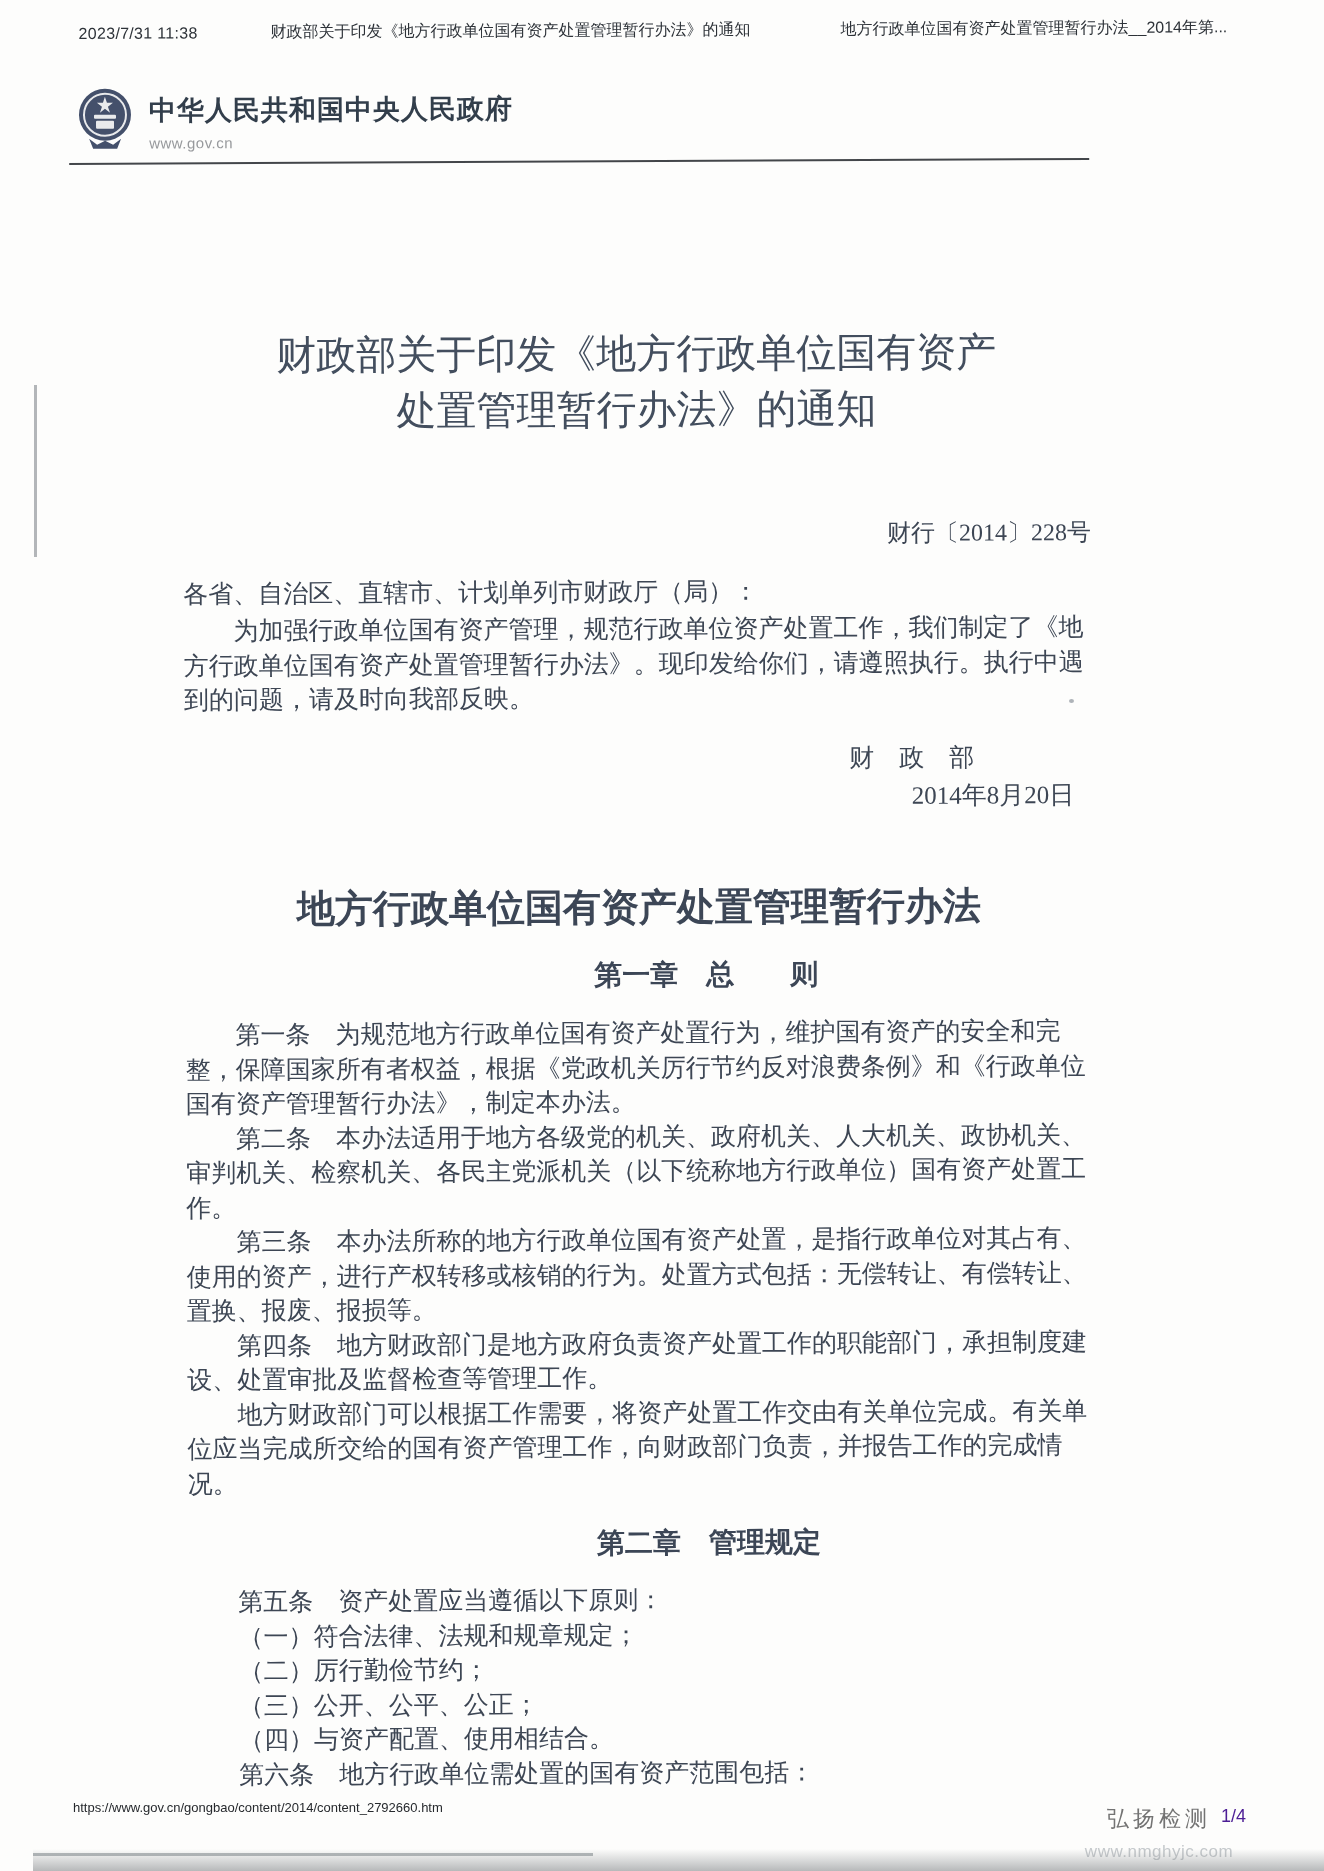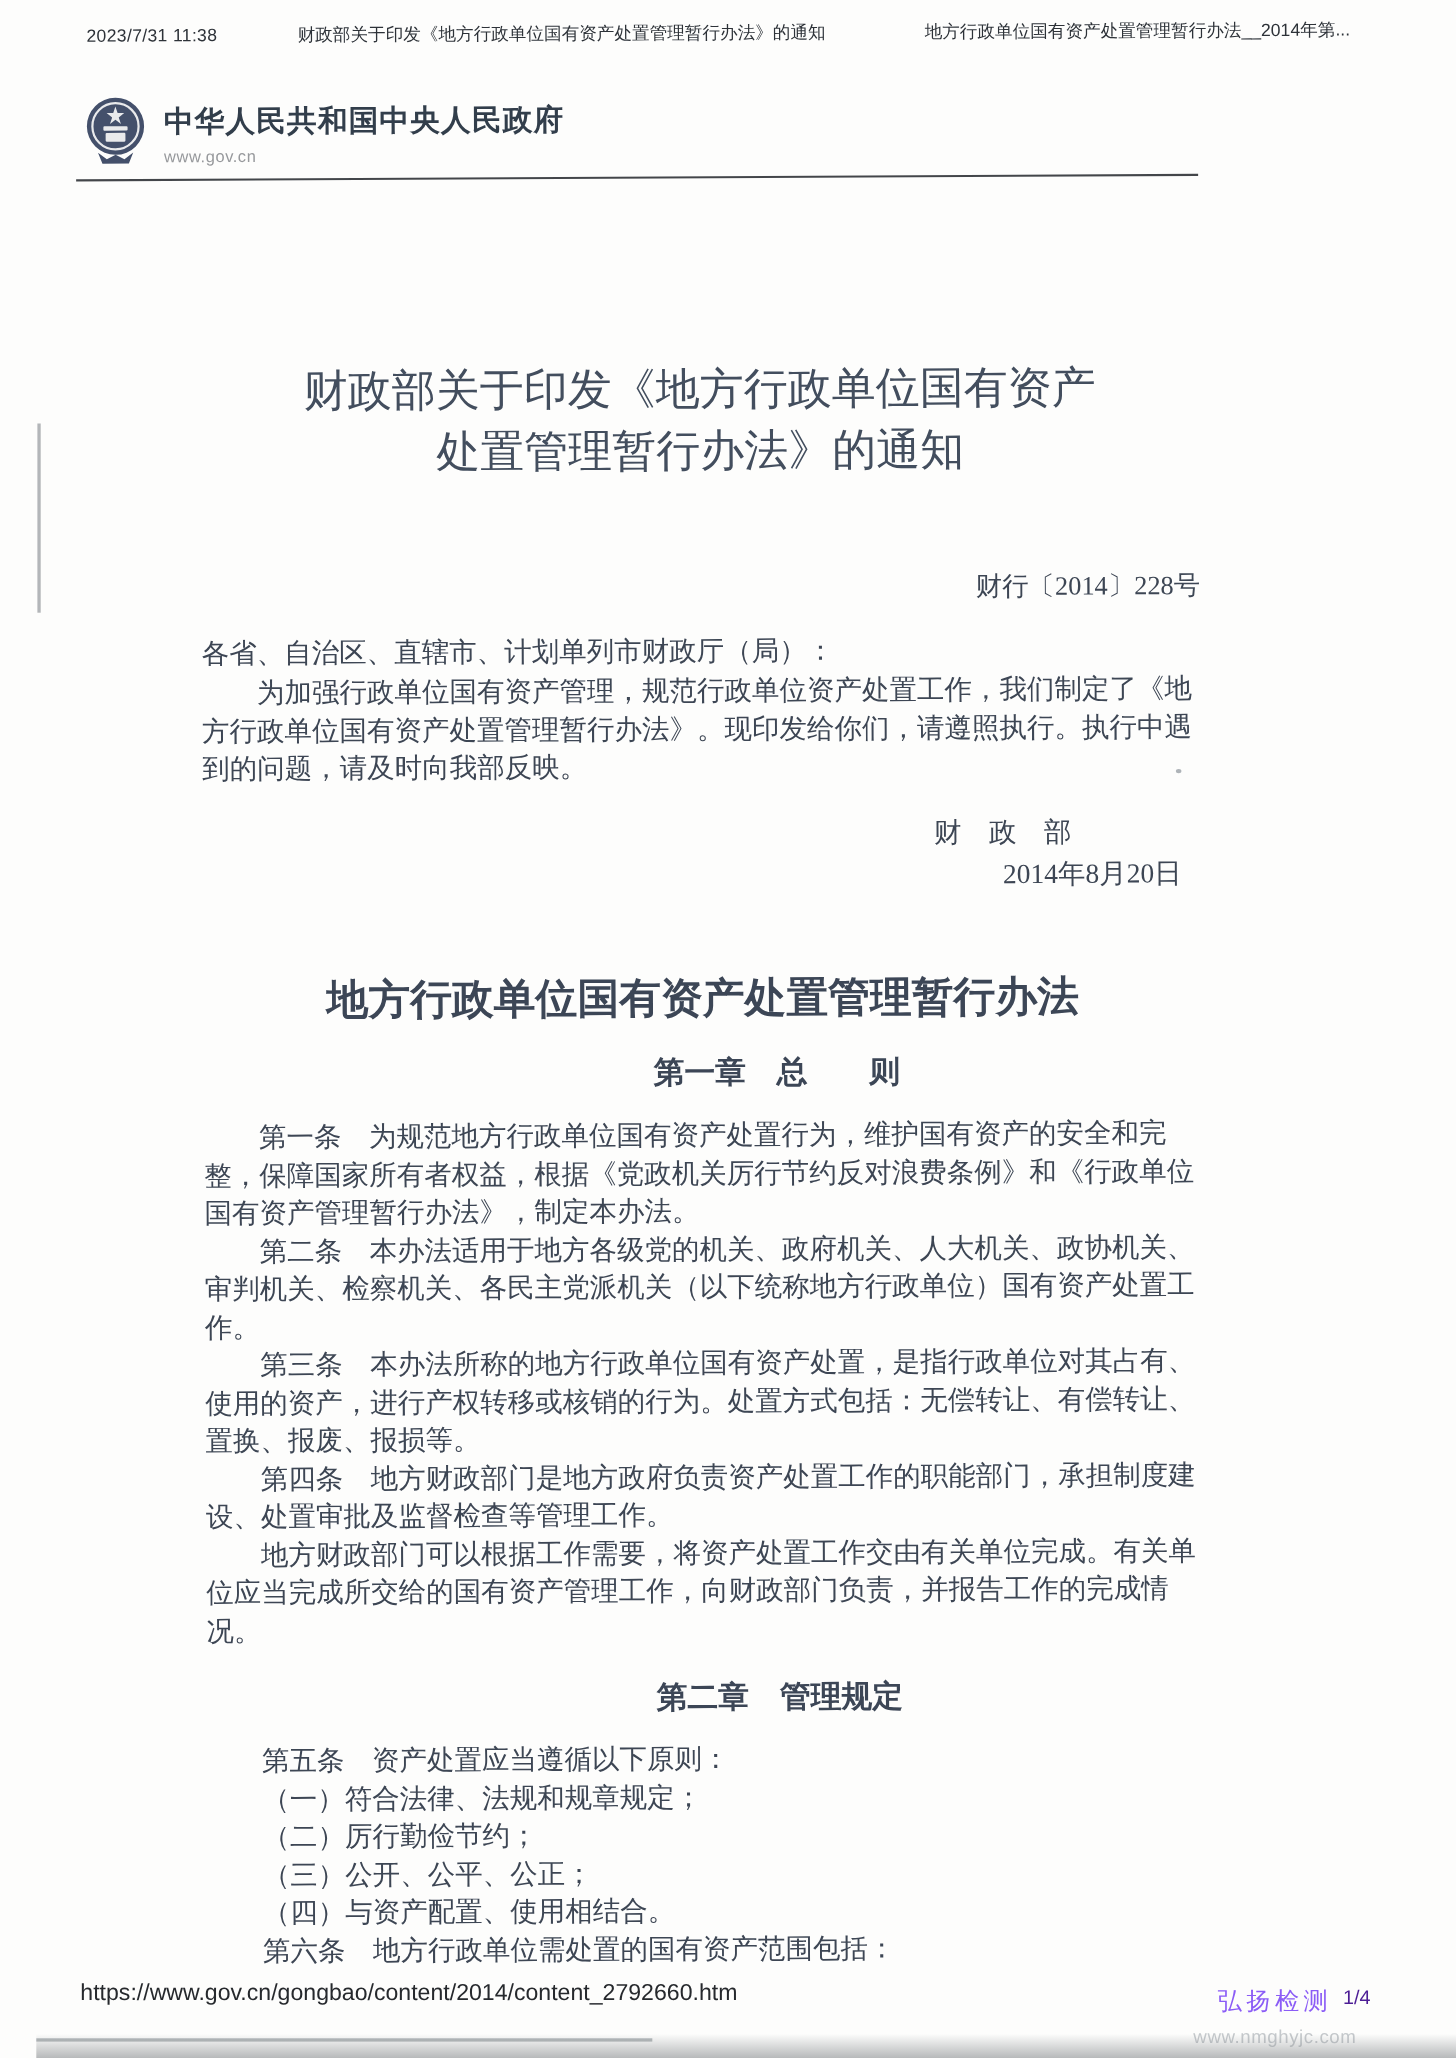--- a/index.html
+++ b/index.html
@@ -41,26 +41,26 @@
     font-size:38px;font-weight:bold;color:#3c4656;margin:0;}
   .chapter{position:absolute;left:0;width:100%;text-align:center;font-size:28px;
     font-weight:bold;color:#3c4656;transform:translateX(67px);margin:0;}
   .ch1{top:956px;} .ch2{top:1524px;}
   .body-block{position:absolute;left:0;width:100%;font-size:25px;line-height:34.5px;}
   .b1{top:1016px;} .b2{top:1583px;}
   .body-block p{margin:0;text-indent:2em;}
 
   
   .footer-url{position:absolute;left:40px;top:1800px;
-    font-family:"Liberation Sans","DejaVu Sans",sans-serif;font-size:21px;color:#26292d;}
+    font-family:"Liberation Sans","DejaVu Sans",sans-serif;font-size:13px;color:#26292d;}
   .page-num{position:absolute;left:1188px;top:1806px;
     font-family:"Liberation Sans","DejaVu Sans",sans-serif;font-size:18px;color:#4c1d95;}
   .watermark{position:absolute;left:1046px;top:1804px;width:160px;text-align:center;
     font-family:"Liberation Sans","DejaVu Sans",sans-serif;}
-  .wm-name{font-size:22px;color:#8b5cf6;letter-spacing:4px;}
+  .wm-name{font-size:22px;color:#737373;letter-spacing:4px;}
   .wm-url{font-size:17px;color:#c5c9cc;margin-top:8px;letter-spacing:0.5px;}
 
   
   .left-streak{position:absolute;left:1px;top:385px;width:3px;height:172px;background:#6a6f75;opacity:.5;}
   .stray-dot{position:absolute;left:1036px;top:699px;width:5px;height:4px;background:#9aa0a6;border-radius:50%;opacity:.8;}
   .bottom-line{position:absolute;left:0;bottom:15px;width:560px;height:3px;background:#9aa0a4;opacity:.75;}
   .bottom-band{position:absolute;left:0;right:0;bottom:0;height:22px;
     background:linear-gradient(to bottom,rgba(140,144,147,0) 0%,rgba(140,144,147,.25) 40%,rgba(125,129,132,.55) 100%);}
   .right-edge-line{position:absolute;left:1306px;top:1772px;width:2px;height:90px;background:#d0d3d5;}
 </style>

